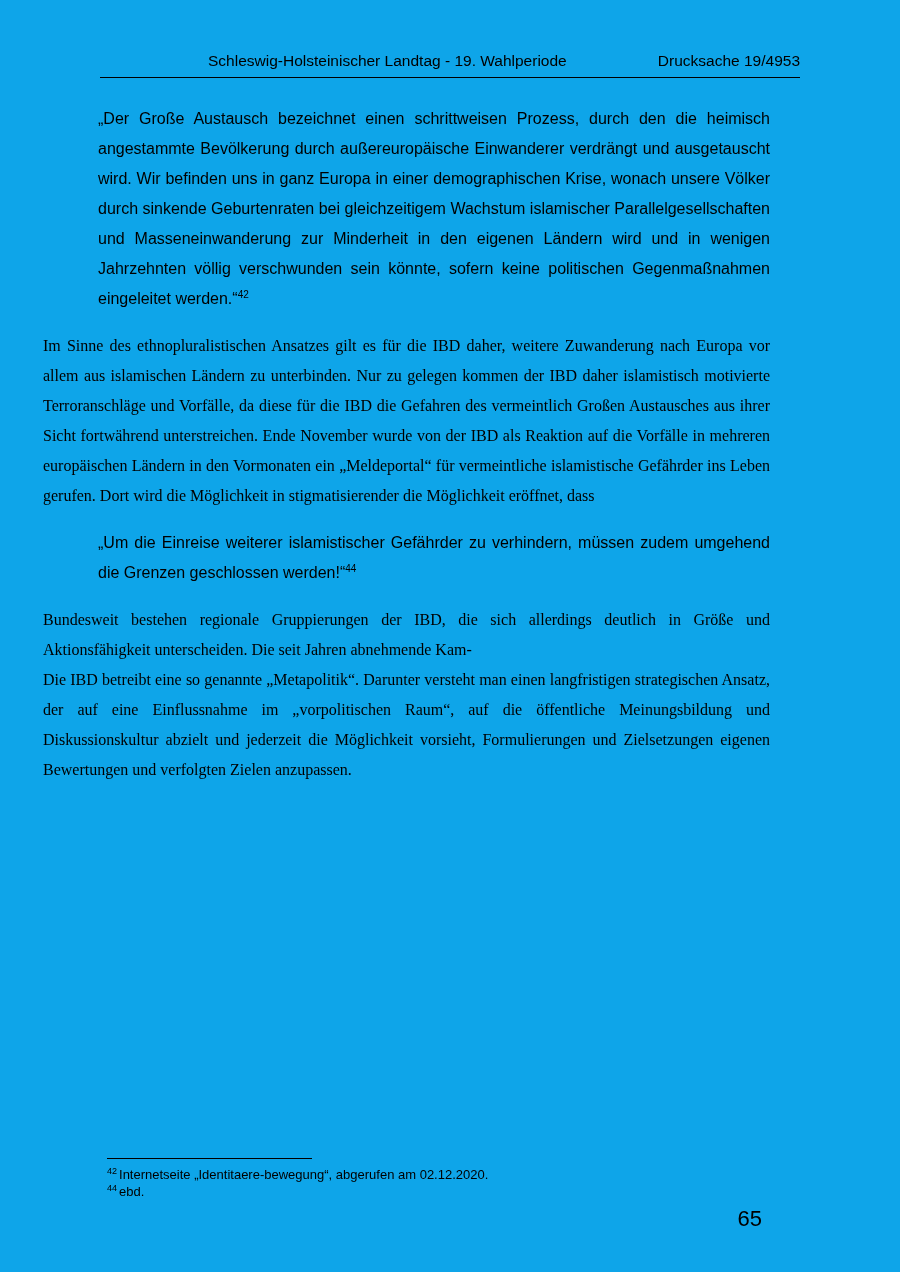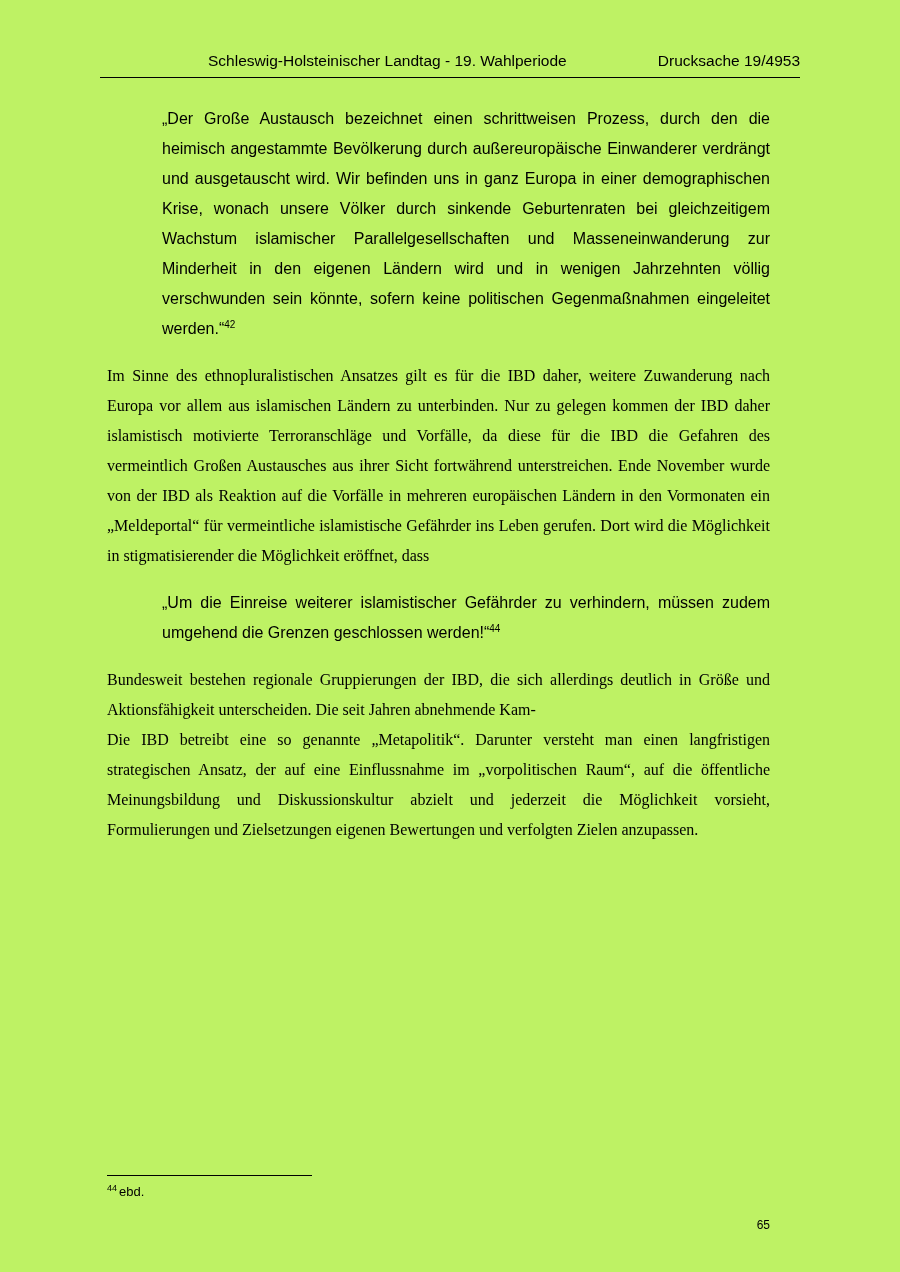--- a/index.html
+++ b/index.html
@@ -4,40 +4,40 @@
 <style>
   html, body {
     margin: 0;
     padding: 0;
     background: #ffffff;
   }
   .page {
     position: relative;
     width: 900px;
     height: 1272px;
-    background: #bef264;
+    background: #0ea5e9;
     font-family: "Liberation Sans", sans-serif;
     color: #000000;
     overflow: hidden;
     box-sizing: border-box;
   }
   .header {
     margin: 52px 100px 0 100px;
     padding-bottom: 7px;
     border-bottom: 1px solid #000000;
     display: flex;
     justify-content: space-between;
     align-items: baseline;
     font-size: 15.5px;
   }
   .header .title {
     margin-left: 108px;
   }
   .content {
-    margin: 26px 130px 0 107px;
+    margin: 26px 130px 0 43px;
     font-size: 16px;
     line-height: 30px;
     text-align: justify;
   }
   .quote {
     margin: 0 0 17px 55px;
     text-align: justify;
   }
   .para {
     margin: 0 0 17px 0;
@@ -67,23 +67,23 @@
   }
   .footnote {
     margin: 0;
   }
   .footnote sup.fnref {
     font-size: 9px;
     margin-right: 2px;
   }
   .pagenum {
     position: absolute;
-    right: 130px;
+    right: 138px;
     bottom: 40px;
-    font-size: 12px;
+    font-size: 22px;
   }
 </style>
 </head>
 <body>
 
 <div class="page">
 
   <div class="header">
     <span class="title">Schleswig-Holsteinischer Landtag - 19. Wahlperiode</span>
     <span class="docnum">Drucksache 19/4953</span>
@@ -100,18 +100,19 @@
     <p class="quote"><span>„Um die Einreise weiterer islamistischer Gefährder zu verhindern, müssen zudem umgehend die Grenzen geschlossen werden!“</span><sup class="fnref">44</sup></p>
 
     <p class="para no-gap">Bundesweit bestehen regionale Gruppierungen der IBD, die sich allerdings deutlich in Größe und Aktionsfähigkeit unterscheiden. Die seit Jahren abnehmende Kam-</p>
 
     <p class="para no-gap">Die IBD betreibt eine so genannte „Metapolitik“. Darunter versteht man einen langfristigen strategischen Ansatz, der auf eine Einflussnahme im „vorpolitischen Raum“, auf die öffentliche Meinungsbildung und Diskussionskultur abzielt und jederzeit die Möglichkeit vorsieht, Formulierungen und Zielsetzungen eigenen Bewertungen und verfolgten Zielen anzupassen.</p>
 
   </div>
 
   <div class="footnotes">
     <div class="fn-sep"></div>
+    <p class="footnote"><sup class="fnref">42</sup><span>Internetseite „Identitaere-bewegung“, abgerufen am 02.12.2020.</span></p>
     <p class="footnote"><sup class="fnref">44</sup><span>ebd.</span></p>
   </div>
 
   <div class="pagenum">65</div>
 
 </div>
 
 </body></html>

